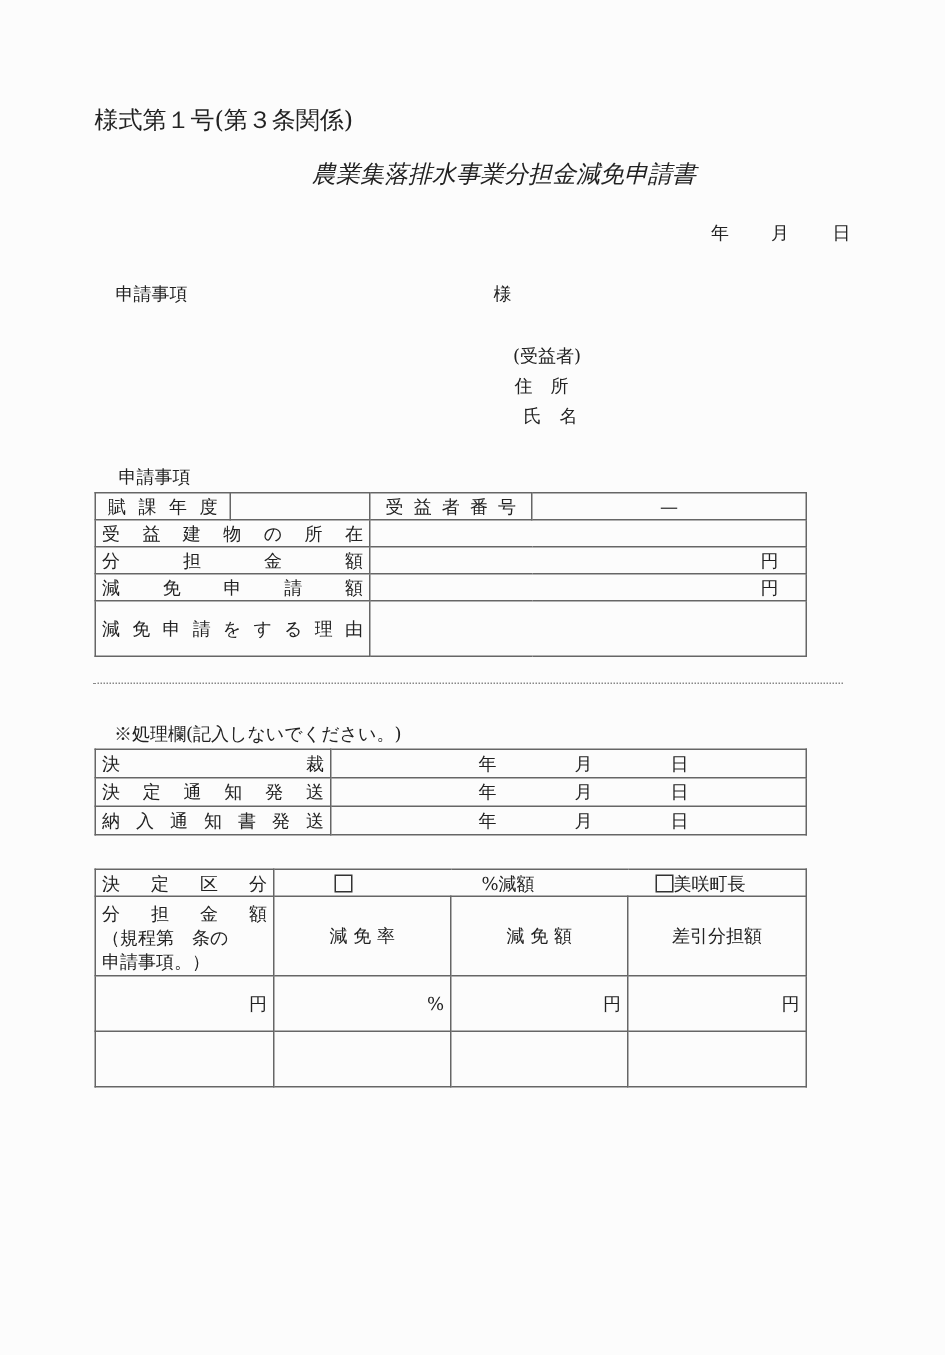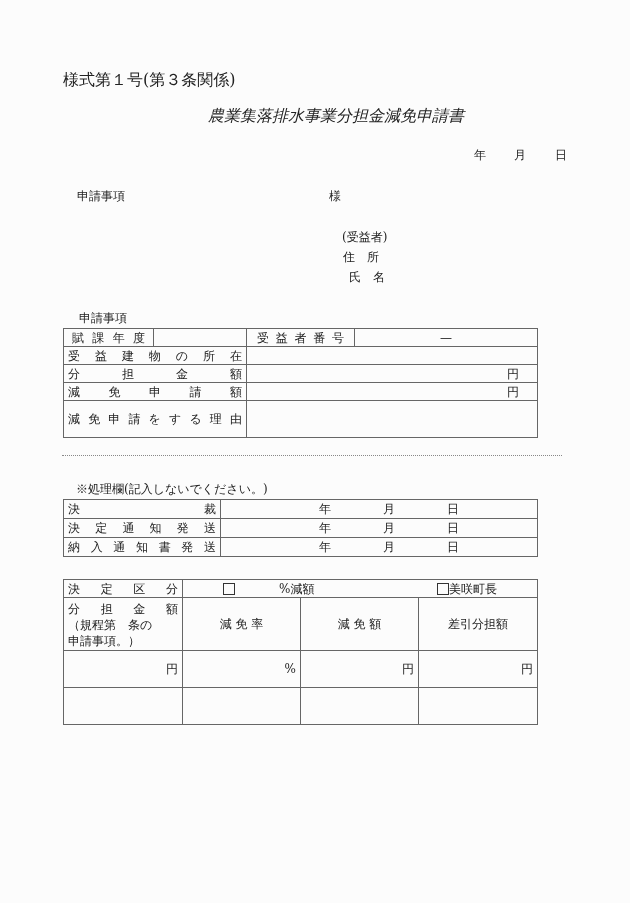--- a/index.html
+++ b/index.html
@@ -197,21 +197,21 @@
       <tr style="height:18px">
     <td>
           <div class="spread">
       <span>決</span>
             <span>定</span>
             <span>区</span>
             <span>分</span>
           </div>
         </td>
     <td colspan="3">
-      <div style="display:flex;align-items:center;">
+      <div style="display:flex;align-items:center;gap:42px;">
         <span class="chk" style="margin-left:36px"></span>
         <span style="margin-left:44px">%減額</span>
         <span style="margin-left:auto;margin-right:36px;display:flex;align-items:center;">
           <span class="chk"></span>
           <span>美咲町長</span>
         </span>
       </div>
     </td>
   </tr>
   <tr style="height:53px">

